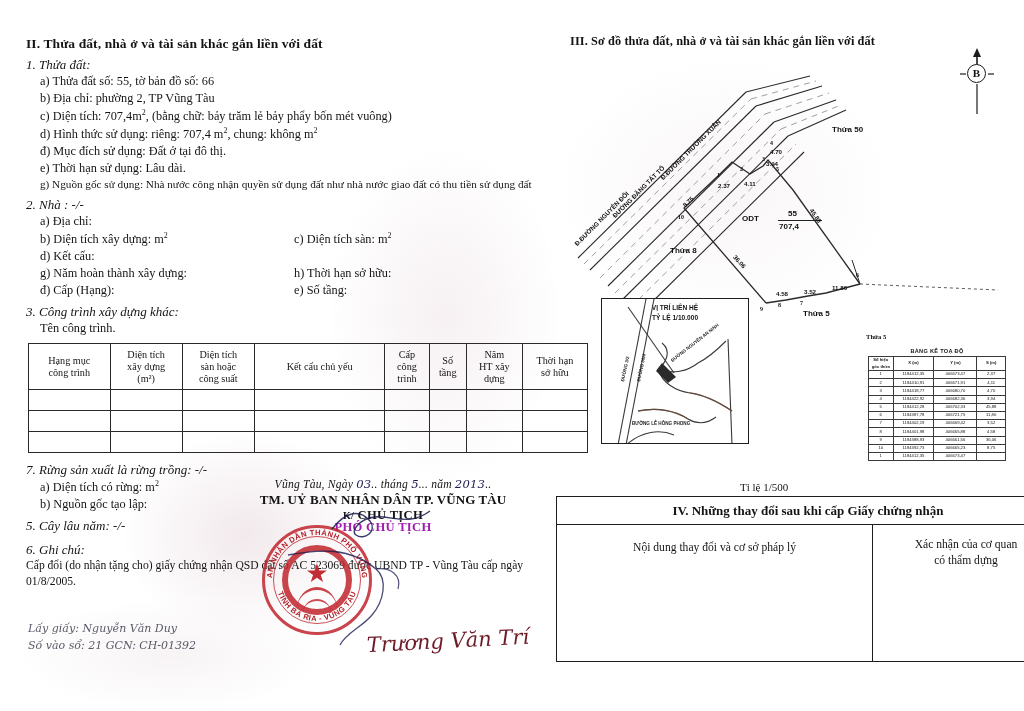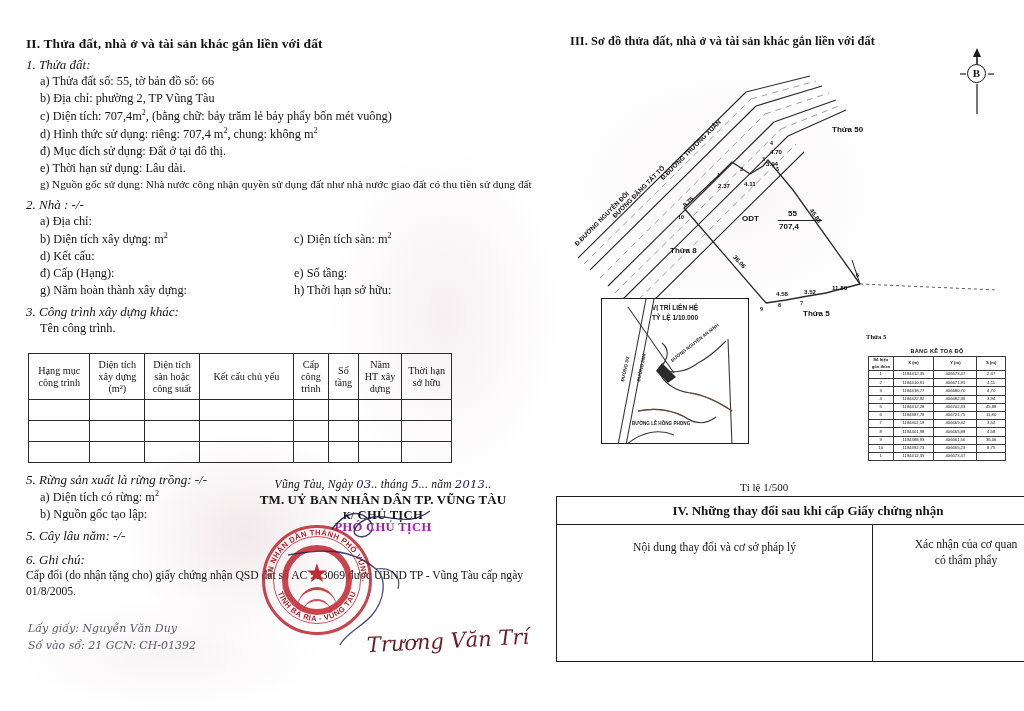--- a/index.html
+++ b/index.html
@@ -28,21 +28,21 @@
   }
   .sub-head {
     font-weight:normal; font-style:italic; font-size:13px; margin-top:5px;
   }
   .line { font-size:12.3px; line-height:1.38; padding-left:14px; white-space:nowrap; }
   .two-col { position:relative; }
   .rcol { position:absolute; left:268px; top:0; font-size:12.3px; white-space:nowrap;}
   sup { font-size:8px; vertical-align:super; }
 
   
-  .tbl { border-collapse:collapse; width:424px; margin-top:16px; margin-left:2px; }
+  .tbl { border-collapse:collapse; width:560px; margin-top:6px; margin-left:2px; }
   .tbl td, .tbl th {
     border:1px solid #2a2a2a;
     font-size:10.2px; font-weight:normal;
     text-align:center; vertical-align:middle;
     padding:1px 1px; line-height:1.18;
     font-family:"Liberation Serif", serif;
   }
   .tbl thead td { height:46px; }
   .tbl tbody td { height:21px; }
   .c1 { width:70px; } .c2 { width:62px; } .c3 { width:62px; }
@@ -190,26 +190,26 @@
     <div class="line" style="font-size:11.2px;">g) Nguồn gốc sử dụng: Nhà nước công nhận quyền sử dụng đất như nhà nước giao đất có thu tiền sử dụng đất</div>
 
     <div class="sub-head">2. Nhà : -/-</div>
     <div class="line">a) Địa chỉ:</div>
     <div class="line two-col">
       <span>b) Diện tích xây dựng:  m</span><sup>2</sup>
       <span class="rcol"><span>c) Diện tích sàn:  m</span><sup>2</sup></span>
     </div>
     <div class="line">d) Kết cấu:</div>
     <div class="line two-col">
+      <span>g) Năm hoàn thành xây dựng:</span>
+      <span class="rcol">h) Thời hạn sở hữu:</span>
+    </div>
+    <div class="line two-col">
       <span>đ) Cấp (Hạng):</span>
       <span class="rcol">e) Số tầng:</span>
-    </div>
-    <div class="line two-col">
-      <span>g) Năm hoàn thành xây dựng:</span>
-      <span class="rcol">h) Thời hạn sở hữu:</span>
     </div>
 
     <div class="sub-head">3. Công trình xây dựng khác:</div>
     <div class="line">Tên công trình.</div>
 
     <table class="tbl">
       <thead>
         <tr>
           <td class="c1">
               <div>Hạng mục</div>
@@ -276,21 +276,21 @@
             <td class="c4"></td>
             <td class="c5"></td>
             <td class="c6"></td>
             <td class="c7"></td>
             <td class="c8"></td>
           </tr>
         </tbody>
     </table>
 
     <div class="note-block">
-      <div class="sub-head" style="margin-top:2px">5. Rừng sản xuất là rừng trồng: -/-</div>
+      <div class="sub-head" style="margin-top:2px">7. Rừng sản xuất là rừng trồng: -/-</div>
       <div class="line"><span>a) Diện tích có rừng: m</span><sup>2</sup></div>
       <div class="line">b) Nguồn gốc tạo lập:</div>
       <div class="sub-head">5. Cây lâu năm: -/-</div>
       <div class="sub-head" style="margin-top:8px">6. Ghi chú:</div>
       <div class="note-text" style="font-size:11.6px">Cấp đổi (do nhận tặng cho) giấy chứng nhận QSD đất số  AC 523069  được  UBND TP -  Vũng Tàu cấp ngày</div>
       <div class="note-text" style="font-size:11.6px">01/8/2005.</div>
     </div>
   </div>
 
   <div class="sign-area">
@@ -561,19 +561,19 @@
 
   <div class="scale-lbl">Tỉ lệ 1/500</div>
 
   <div class="sec4">
     <div class="sec4-head">IV. Những thay đổi sau khi cấp Giấy chứng nhận</div>
     <div class="sec4-body">
       <div class="sec4-c1">Nội dung thay đổi và cơ sở pháp lý</div>
       <div class="sec4-c2">
         <div>
           <div>Xác nhận của cơ quan</div>
-          <div>có thẩm phẩy</div>
+          <div>có thẩm dựng</div>
         </div>
       </div>
     </div>
   </div>
 
 </div>
 
 </body></html>

